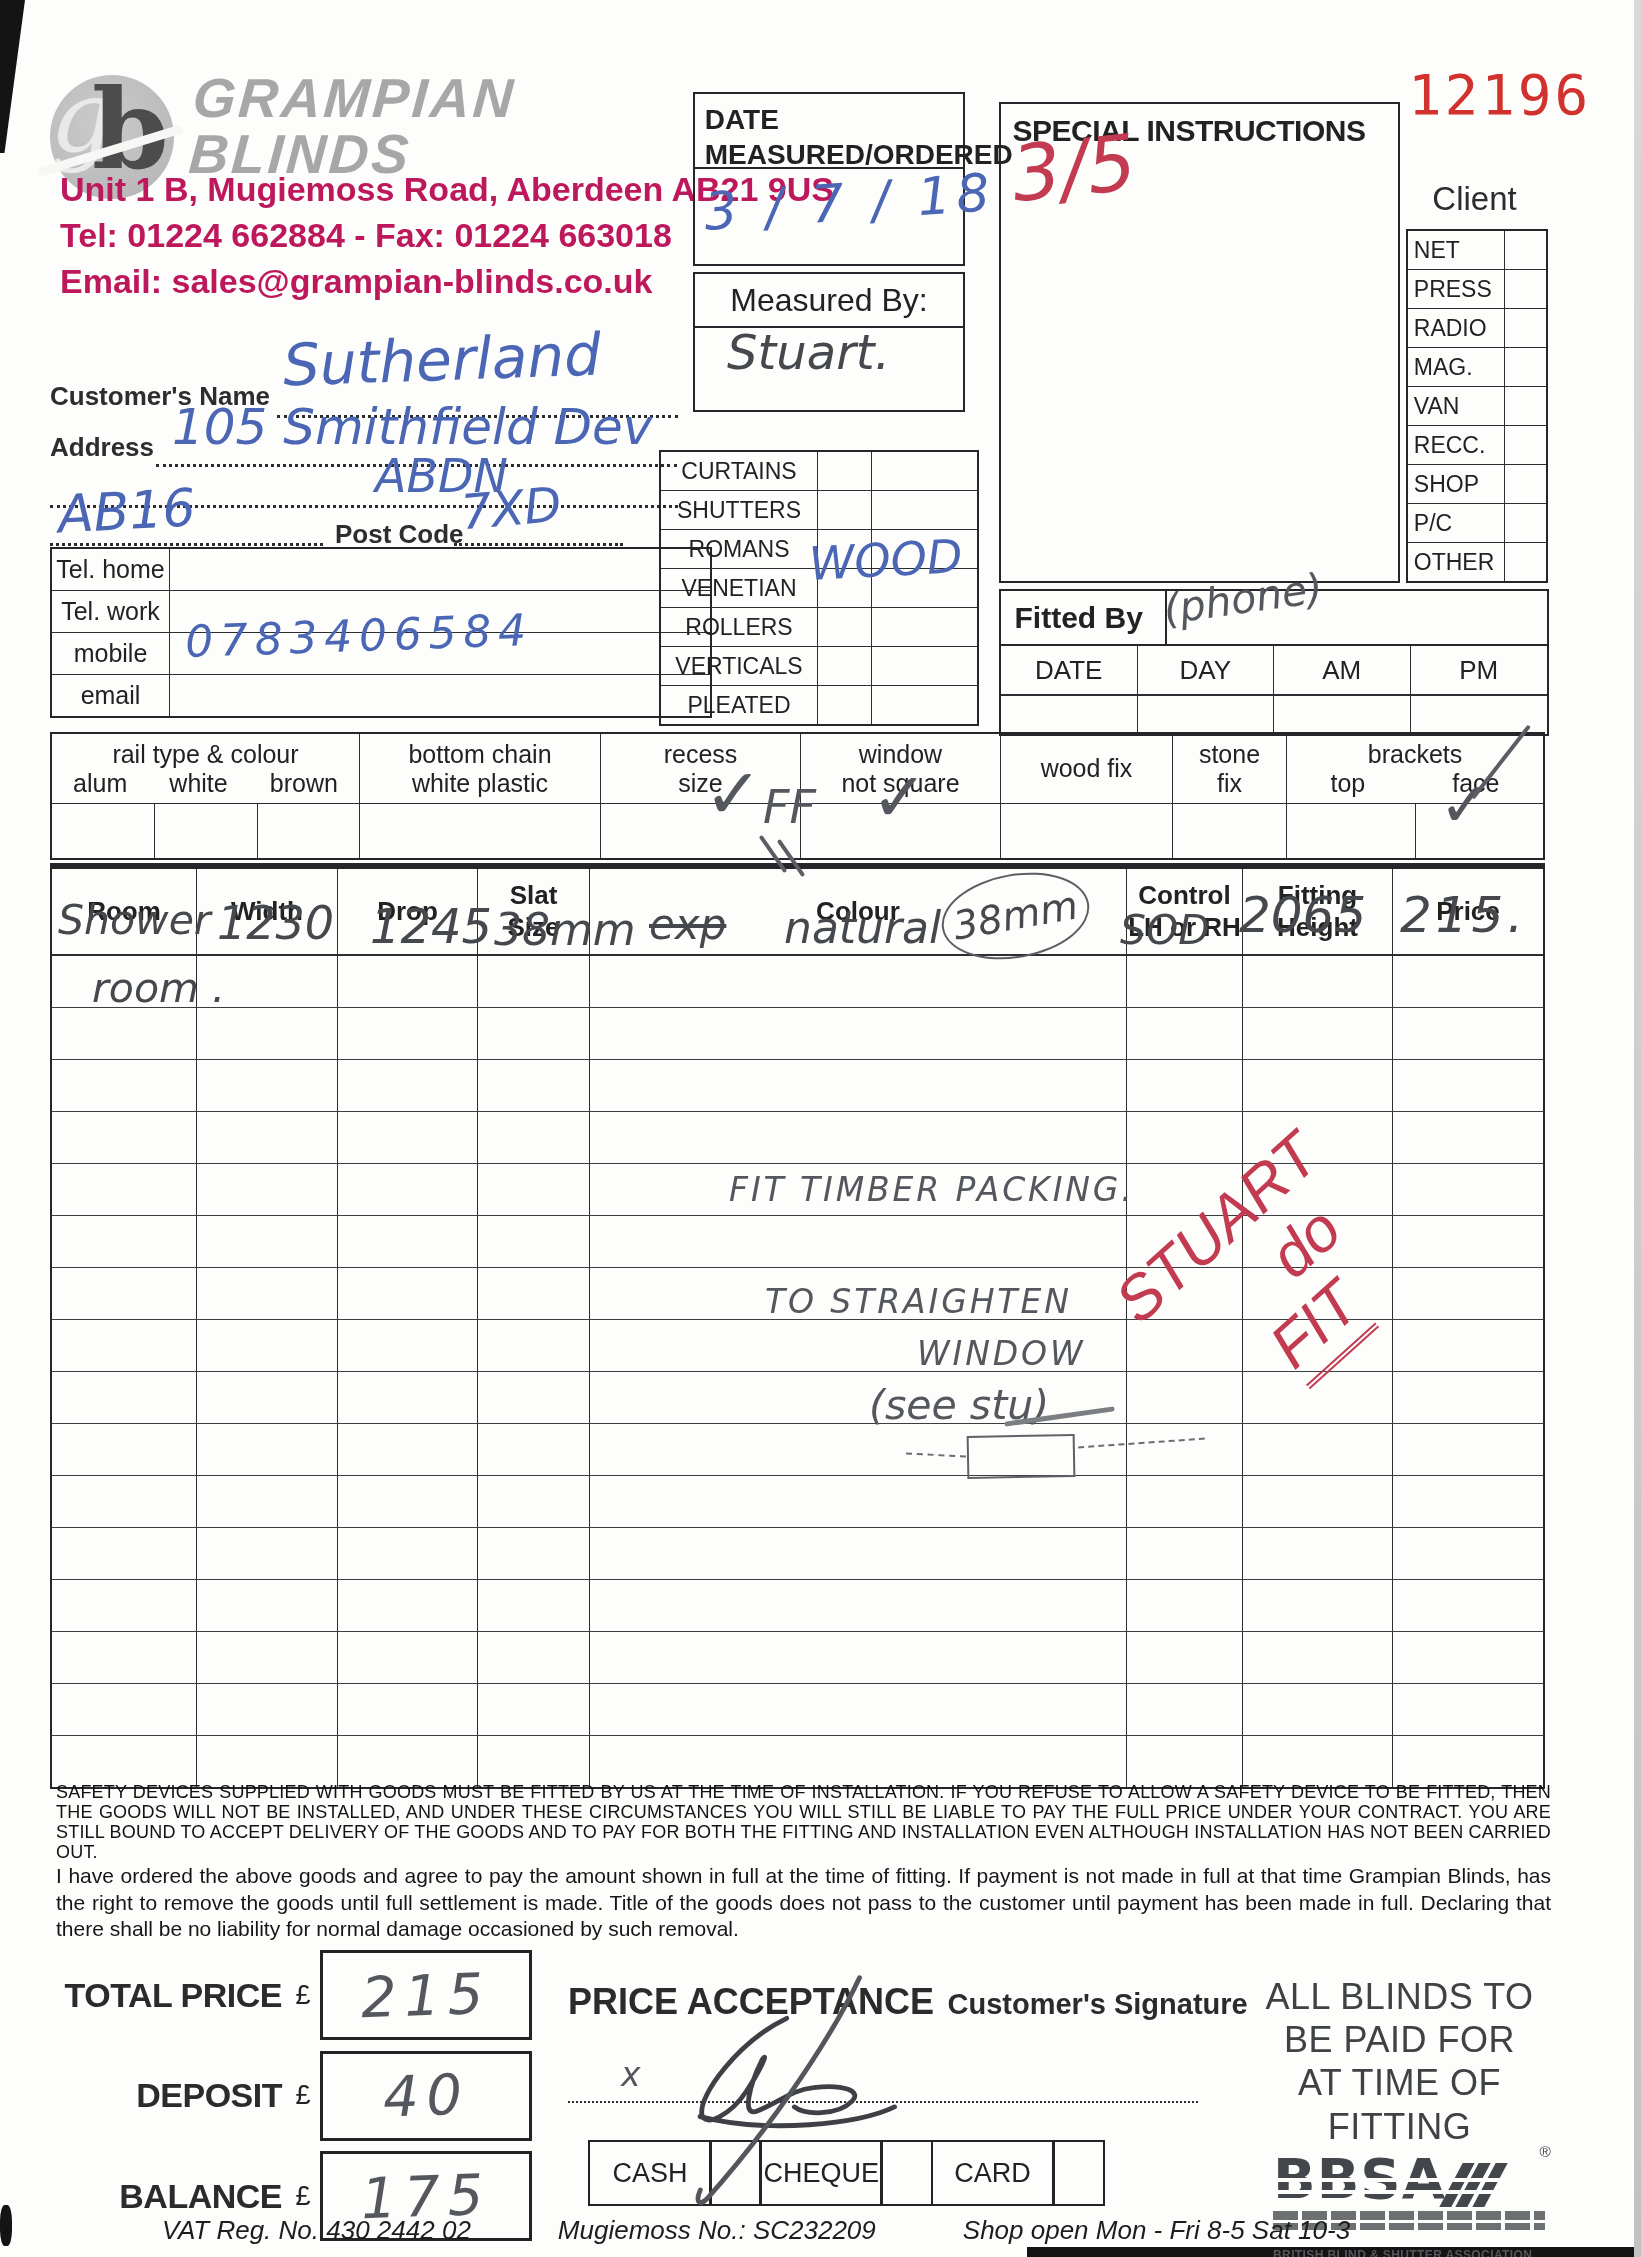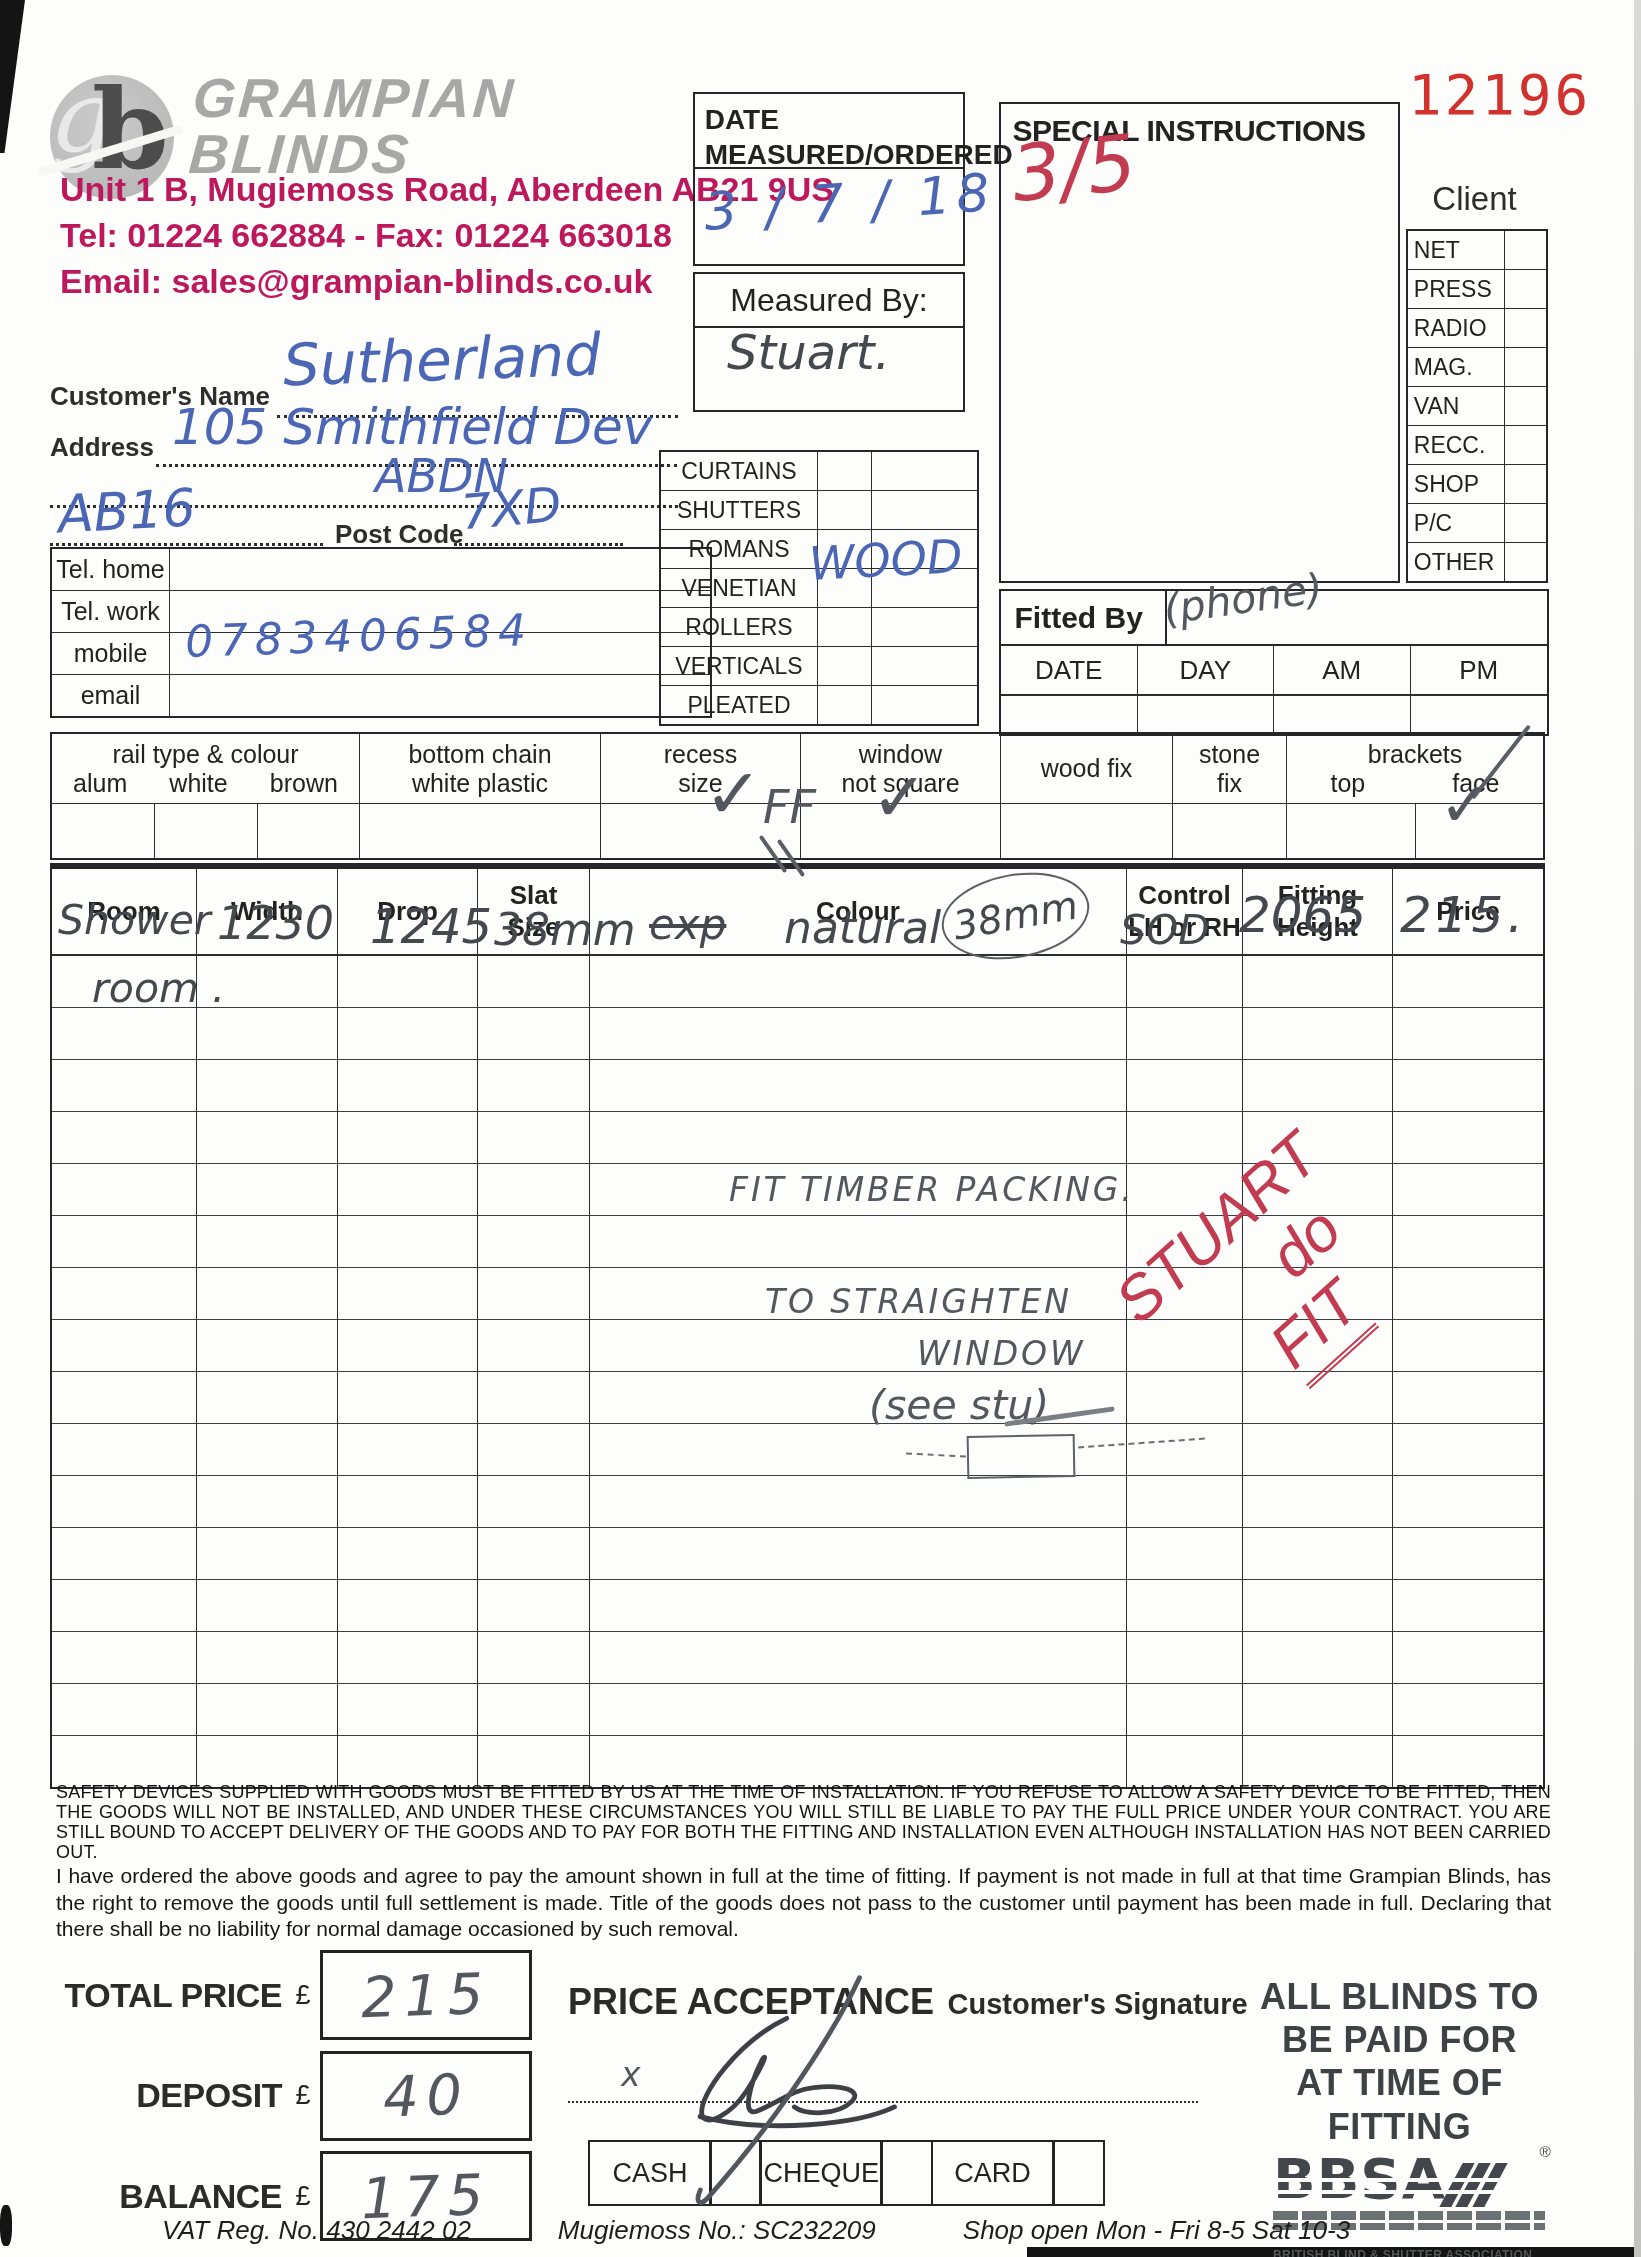--- a/index.html
+++ b/index.html
@@ -120,21 +120,21 @@
   .acc-sub{font-size:29px;margin-left:13.5px}
   .x-mark{position:absolute;left:621px;top:2055px;font-size:33px;color:#46484d}
   .sig-dots{left:568px;top:2101px;width:630px;border-bottom-width:2.9px}
   .payment{position:absolute;left:591px;top:2140px;display:flex;height:66px}
   .pay-label,.pay-box{border:2.9px solid #232323;margin-left:-2.9px;box-sizing:border-box;height:100%;
            display:flex;align-items:center;justify-content:center;font-size:27px}
   .pay-label{width:124px}
   .pay-box{width:53px}
 
   
-  .notice{position:absolute;left:1250px;top:1975px;width:299px;text-align:center;font-weight:700;
+  .notice{position:absolute;left:1250px;top:1975px;width:299px;text-align:center;font-weight:400;
           font-size:36px;line-height:1.2;color:#3f4245;letter-spacing:0.5px}
   .bbsa{position:absolute;left:1273px;top:2151px;width:272px}
   .bbsa-row{position:relative;display:flex;align-items:flex-end}
   .bbsa-name{font-weight:800;font-size:56px;line-height:1;color:#43474b;letter-spacing:1px;
              font-family:"DejaVu Sans",sans-serif}
   .bbsa-slash{display:inline-block;width:11.6px;height:44px;background:#43474b;margin-left:4.8px;
              transform:skewX(-28deg)}
   .bbsa-stripe{position:absolute;left:0;width:100%;height:3.9px;background:#fdfdfb}
   .bbsa-reg{position:absolute;right:-5.8px;top:-7.7px;font-size:15.4px;color:#43474b}
   .bbsa-bar{height:8.7px;margin-top:3.9px;background:repeating-linear-gradient(90deg,#6c7073 0 25px,#fdfdfb 25px 29px)}

